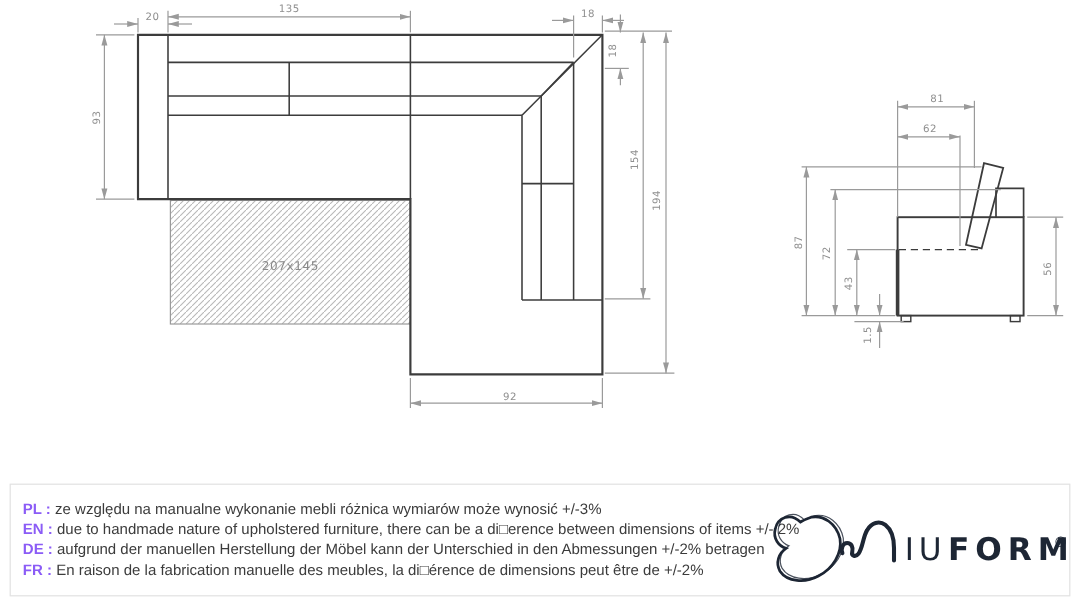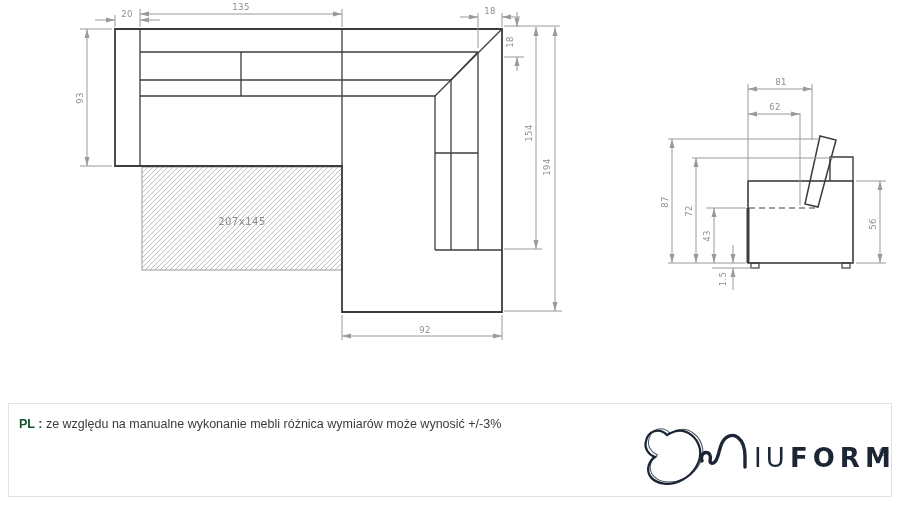--- a/index.html
+++ b/index.html
@@ -4,21 +4,21 @@
 <style>
   html,body{margin:0;padding:0;background:#ffffff;width:900px;height:510px;overflow:hidden;
     font-family:"Liberation Sans", sans-serif;}
   #stage{position:relative;width:900px;height:510px;background:#fff;}
   #drawing{position:absolute;left:0;top:0;}
   .dimtxt{font-family:"DejaVu Sans", sans-serif;font-size:8.5px;fill:#8f8f8f;letter-spacing:.4px;}
   .hatchtxt{font-family:"DejaVu Sans", sans-serif;font-size:10px;fill:#8a8a8a;letter-spacing:.5px;}
   #disclaimer{position:absolute;left:8px;top:403px;width:884px;height:94px;
     border:1px solid #e2e2e2;box-sizing:border-box;padding:12px 0 0 10px;}
   .drow{font-size:12.5px;line-height:17px;color:#3b3b3b;white-space:nowrap;}
-  .drow b{color:#14532d;}
+  .drow b{color:#8b5cf6;}
   #logo{position:absolute;left:638px;top:418px;}
 </style>
 </head>
 <body>
 <div id="stage">
 
 <svg id="drawing" width="900" height="420" viewBox="0 0 900 420">
   <defs>
     <marker id="ar" markerWidth="10" markerHeight="7" refX="9" refY="3.5" orient="auto-start-reverse" markerUnits="userSpaceOnUse">
       <path d="M0,1 L9,3.5 L0,6 Z" fill="#9a9a9a"></path>
@@ -148,20 +148,32 @@
       <text class="dimtxt" x="876" y="224" text-anchor="middle" transform="rotate(-90 876 224)">56</text>
     </g>
   </g>
 </svg>
 
 <div id="disclaimer">
   <div class="drow">
     <b>PL :</b>
     <span>ze względu na manualne wykonanie mebli różnica wymiarów może wynosić +/-3%</span>
   </div>
+  <div class="drow">
+    <b>EN :</b>
+    <span>due to handmade nature of upholstered furniture, there can be a di□erence between dimensions of items +/- 2%</span>
+  </div>
+  <div class="drow">
+    <b>DE :</b>
+    <span>aufgrund der manuellen Herstellung der Möbel kann der Unterschied in den Abmessungen +/-2% betragen</span>
+  </div>
+  <div class="drow">
+    <b>FR :</b>
+    <span>En raison de la fabrication manuelle des meubles, la di□érence de dimensions peut être de +/-2%</span>
+  </div>
 </div>
 
 <svg id="logo" width="262" height="75" viewBox="638 418 262 75">
   <g fill="none" stroke="#1d2634">
     <path stroke-width="2.3" d="M667,435 C659,427 648,431 646,441 C644,449 649,455 655,457
              C649,461 646,469 650,476 C656,485 671,486 682,480
              C694,474 702,461 700,449 C697,436 686,429 676,431
              C673,432 670,433 667,435 Z"></path>
     <path stroke-width="1" opacity="0.8" transform="translate(2.5,-1.5) rotate(2 673 456)" d="M667,435 C659,427 648,431 646,441 C644,449 649,455 655,457
              C649,461 646,469 650,476 C656,485 671,486 682,480

